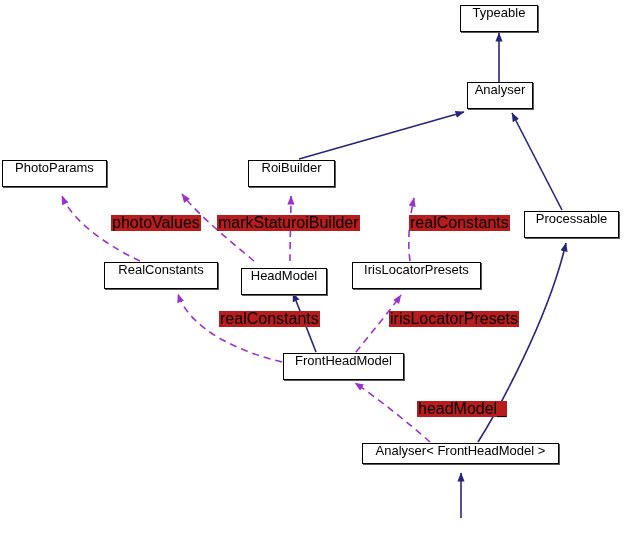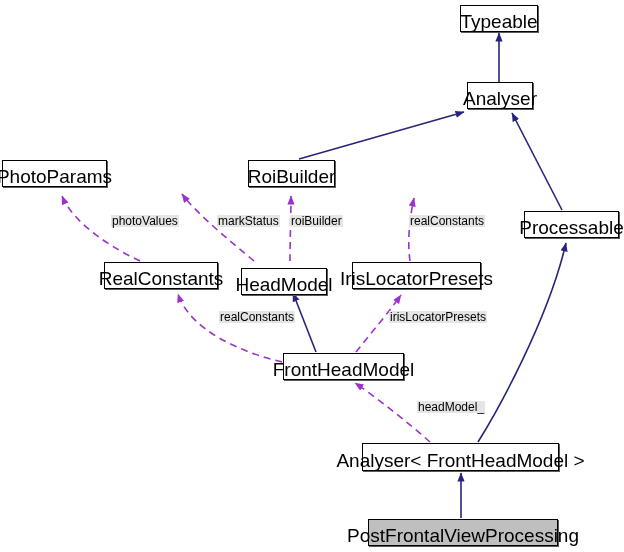--- a/index.html
+++ b/index.html
@@ -24,36 +24,36 @@
     width: 624px;
     height: 552px;
   }
   .node {
     position: absolute;
     box-sizing: border-box;
     background: #ffffff;
     border: 1px solid #000000;
     box-shadow: 1px 1px 0 0 #5a5a5a;
     display: flex;
-    align-items: flex-end;
+    align-items: flex-start;
     justify-content: center;
     color: #000000;
-    font-size: 19px;
+    font-size: 13px;
     line-height: 1;
     white-space: nowrap;
     letter-spacing: 0px;
   }
   .node.highlight {
     background: #bfbfbf;
   }
   .edge-label {
     position: absolute;
-    font-size: 12px;
+    font-size: 16px;
     color: #000000;
-    background: #e5e5e5;
+    background: #b91c1c;
     white-space: nowrap;
     line-height: 1;
     padding: 0 1px;
   }
 </style>
 </head>
 <body>
 
 <div id="diagram-root">
 
@@ -151,27 +151,24 @@
   </div>
 
   <div class="node" style="left:352px;top:262px;width:129px;height:27px;">
     <span>IrisLocatorPresets</span>
   </div>
 
   <div class="node" style="left:283px;top:353px;width:121px;height:27px;">
     <span>FrontHeadModel</span>
   </div>
 
-  <div class="node" style="left:362px;top:443px;width:197px;height:28px;">
+  <div class="node" style="left:362px;top:443px;width:197px;height:21px;">
     <span>Analyser&lt; FrontHeadModel &gt;</span>
   </div>
 
-  <div class="node highlight" style="left:368px;top:519px;width:190px;height:27px;">
-    <span>PostFrontalViewProcessing</span>
-  </div>
 
   <div class="edge-label" style="left:111px;top:215px;">photoValues</div>
 
   <div class="edge-label" style="left:217px;top:215px;">markStatus</div>
 
   <div class="edge-label" style="left:290px;top:215px;">roiBuilder</div>
 
   <div class="edge-label" style="left:409px;top:215px;">realConstants</div>
 
   <div class="edge-label" style="left:219px;top:311px;">realConstants</div>

